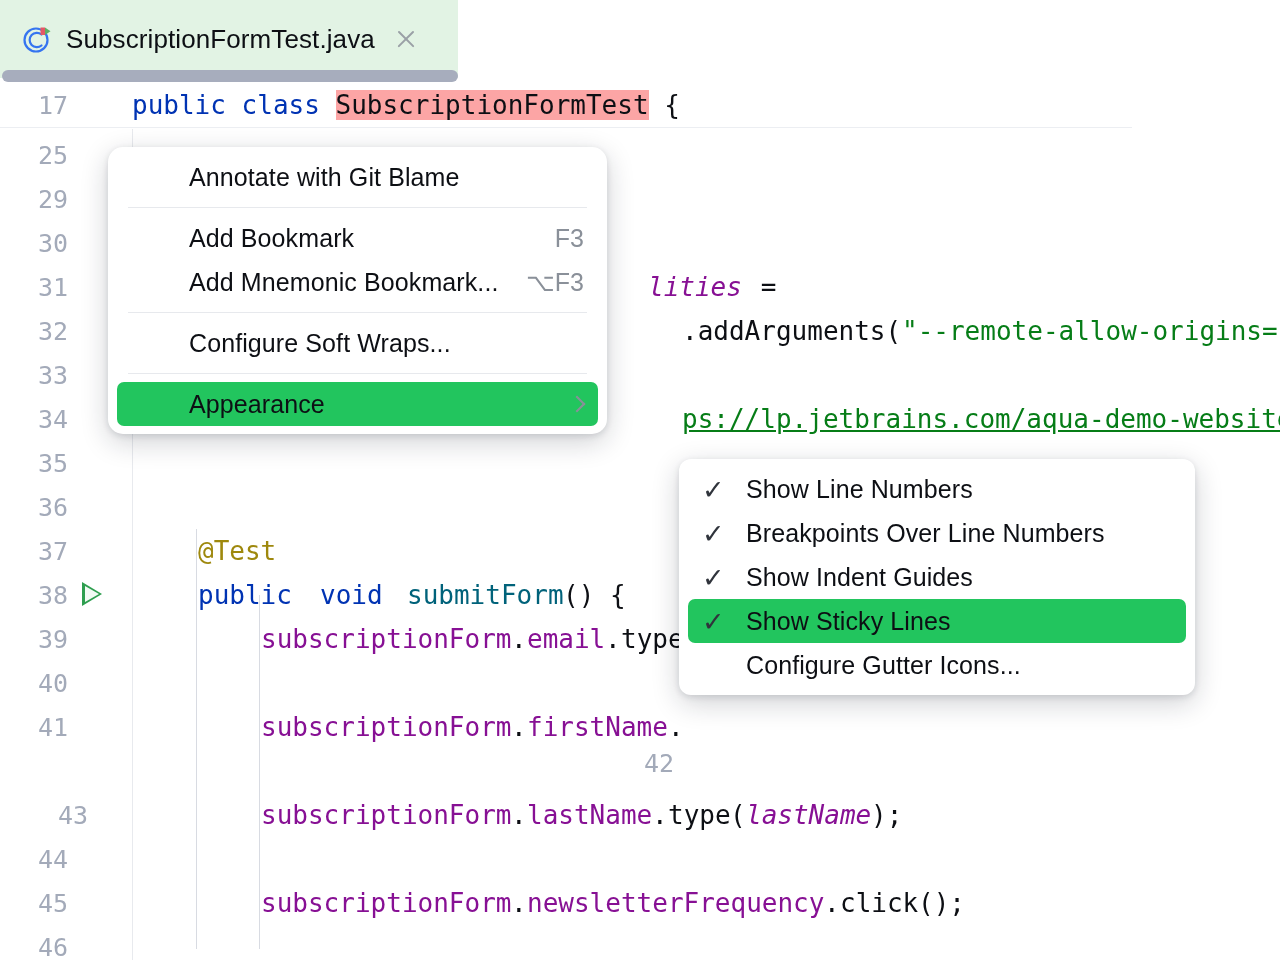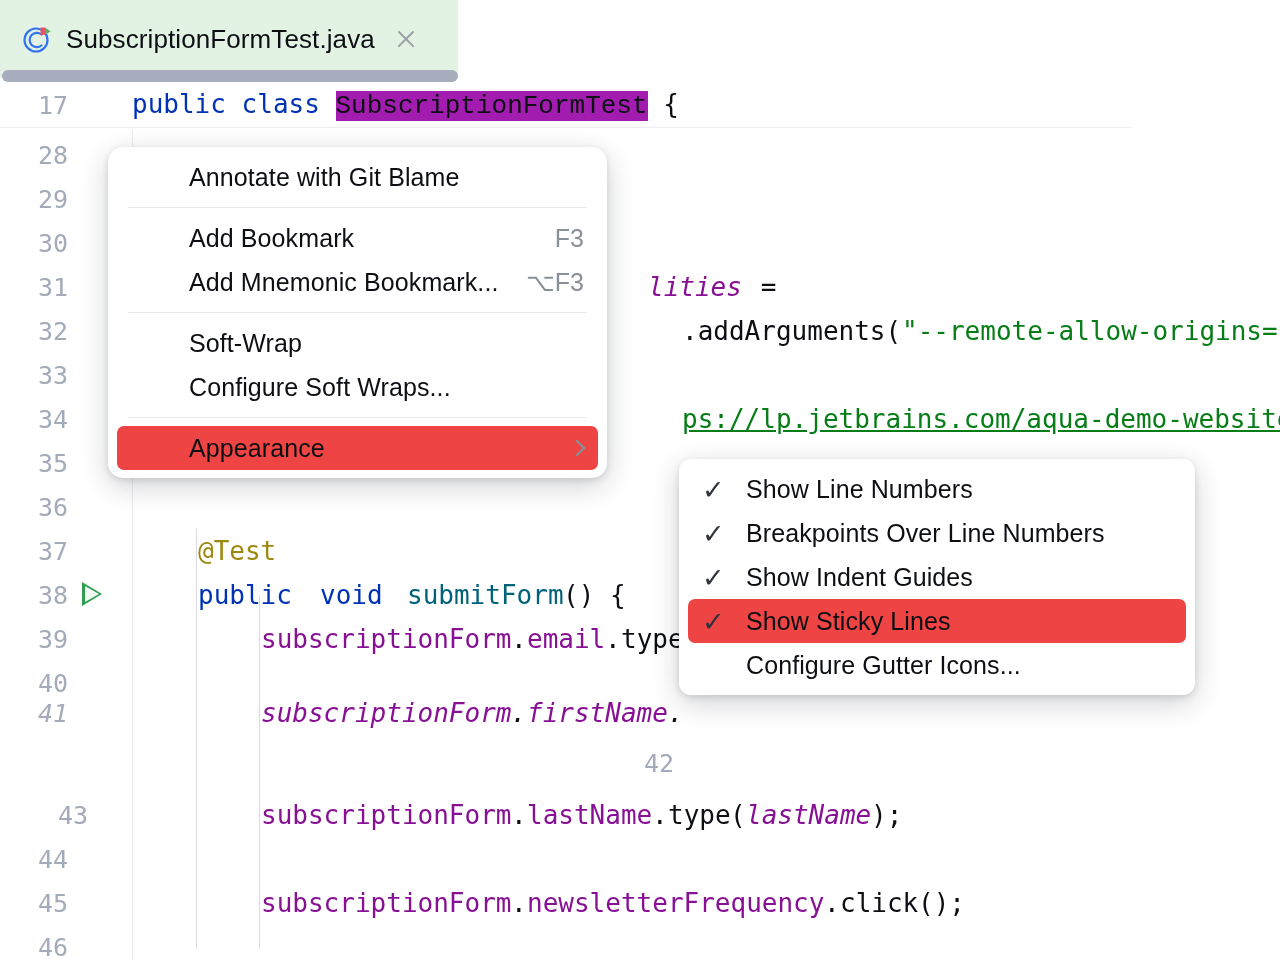--- a/index.html
+++ b/index.html
@@ -168,21 +168,21 @@
   
   .t-kw      { color: #0033b3; }
   .t-plain   { color: #0d0f14; }
   .t-ident   { color: #0d0f14; }
   .t-field   { color: #871094; }
   .t-method  { color: #00627a; }
   .t-anno    { color: #9e880d; }
   .t-string  { color: #067d17; }
   .t-param   { color: #871094; font-style: italic; }
   .t-link    { color: #067d17; text-decoration: underline; }
-  .hl-ident  { background: #a21caf; font-family: Liberation Mono, monospace; }
+  .hl-ident  { background: #fca5a5; }
 
   .indent-guide {
     position: absolute;
     width: 1px;
     background: #d8dbe2;
   }
 
   
   .menu {
     position: absolute;
@@ -196,21 +196,21 @@
     position: relative;
     height: 44px;
     display: flex;
     align-items: center;
     margin: 0 9px;
     padding: 0 14px 0 14px;
     border-radius: 7px;
     box-sizing: border-box;
     cursor: default;
   }
-  .menu-item.selected { background: #ef4444; }
+  .menu-item.selected { background: #22c55e; }
   .menu-label {
     font-size: 25px;
     color: #0d0f14;
     white-space: nowrap;
     letter-spacing: 0.1px;
   }
   .menu-shortcut {
     margin-left: auto;
     font-size: 25px;
     color: #8a9099;
@@ -288,21 +288,21 @@
   </div>
 
   <div class="editor">
     <div class="gutter-bg"></div>
     <div class="gutter-edge"></div>
 
     <div class="indent-guide" style="left:196px; top:400px; height:420px;"></div>
     <div class="indent-guide" style="left:259px; top:466px; height:354px;"></div>
     <div id="code-rows">
         <div class="code-row" style="top: 4px;">
-          <span class="lineno">28</span>
+          <span class="lineno">25</span>
           <span class="gutter-slot"></span>
         </div>
         <div class="code-row" style="top: 48px;">
           <span class="lineno">29</span>
           <span class="gutter-slot"></span>
         </div>
         <div class="code-row" style="top: 92px;">
           <span class="lineno">30</span>
           <span class="gutter-slot"></span>
         </div>
@@ -356,21 +356,21 @@
           <span class="code-text t-field" style="position: absolute; left: 261px; top: 0px;">subscriptionForm</span>
           <span class="code-text t-plain" style="position: absolute; left: 511px; top: 0px;">.</span>
           <span class="code-text t-field" style="position: absolute; left: 527px; top: 0px;">email</span>
           <span class="code-text t-plain" style="position: absolute; left: 605px; top: 0px;">.</span>
           <span class="code-text t-plain" style="position: absolute; left: 621px; top: 0px;">type</span>
         </div>
         <div class="code-row" style="top: 532px;">
           <span class="lineno">40</span>
           <span class="gutter-slot"></span>
         </div>
-        <div class="code-row" style="top: 562px; font-style: italic;">
+        <div class="code-row" style="top: 576px;">
           <span class="lineno">41</span>
           <span class="gutter-slot"></span>
           <span class="code-text t-field" style="position: absolute; left: 261px; top: 0px;">subscriptionForm</span>
           <span class="code-text t-plain" style="position: absolute; left: 511px; top: 0px;">.</span>
           <span class="code-text t-field" style="position: absolute; left: 527px; top: 0px;">firstName</span>
           <span class="code-text t-plain" style="position: absolute; left: 668px; top: 0px;">.</span>
         </div>
         <div class="code-row" style="top: 620px; flex-direction: column;">
           <span class="lineno">42</span>
           <span class="gutter-slot"></span>
@@ -420,24 +420,20 @@
         <span class="menu-shortcut">F3</span>
       </div>
       <div class="menu-item">
         <span style="width: 58px; flex: 0 0 58px;"></span>
         <span class="menu-label">Add Mnemonic Bookmark...</span>
         <span class="menu-shortcut">⌥F3</span>
       </div>
       <div class="menu-sep"></div>
       <div class="menu-item">
         <span style="width: 58px; flex: 0 0 58px;"></span>
-        <span class="menu-label">Soft-Wrap</span>
-      </div>
-      <div class="menu-item">
-        <span style="width: 58px; flex: 0 0 58px;"></span>
         <span class="menu-label">Configure Soft Wraps...</span>
       </div>
       <div class="menu-sep"></div>
       <div class="menu-item selected">
         <span style="width: 58px; flex: 0 0 58px;"></span>
         <span class="menu-label">Appearance</span>
         <span class="submenu-arrow"></span>
       </div>
     </div>
 

